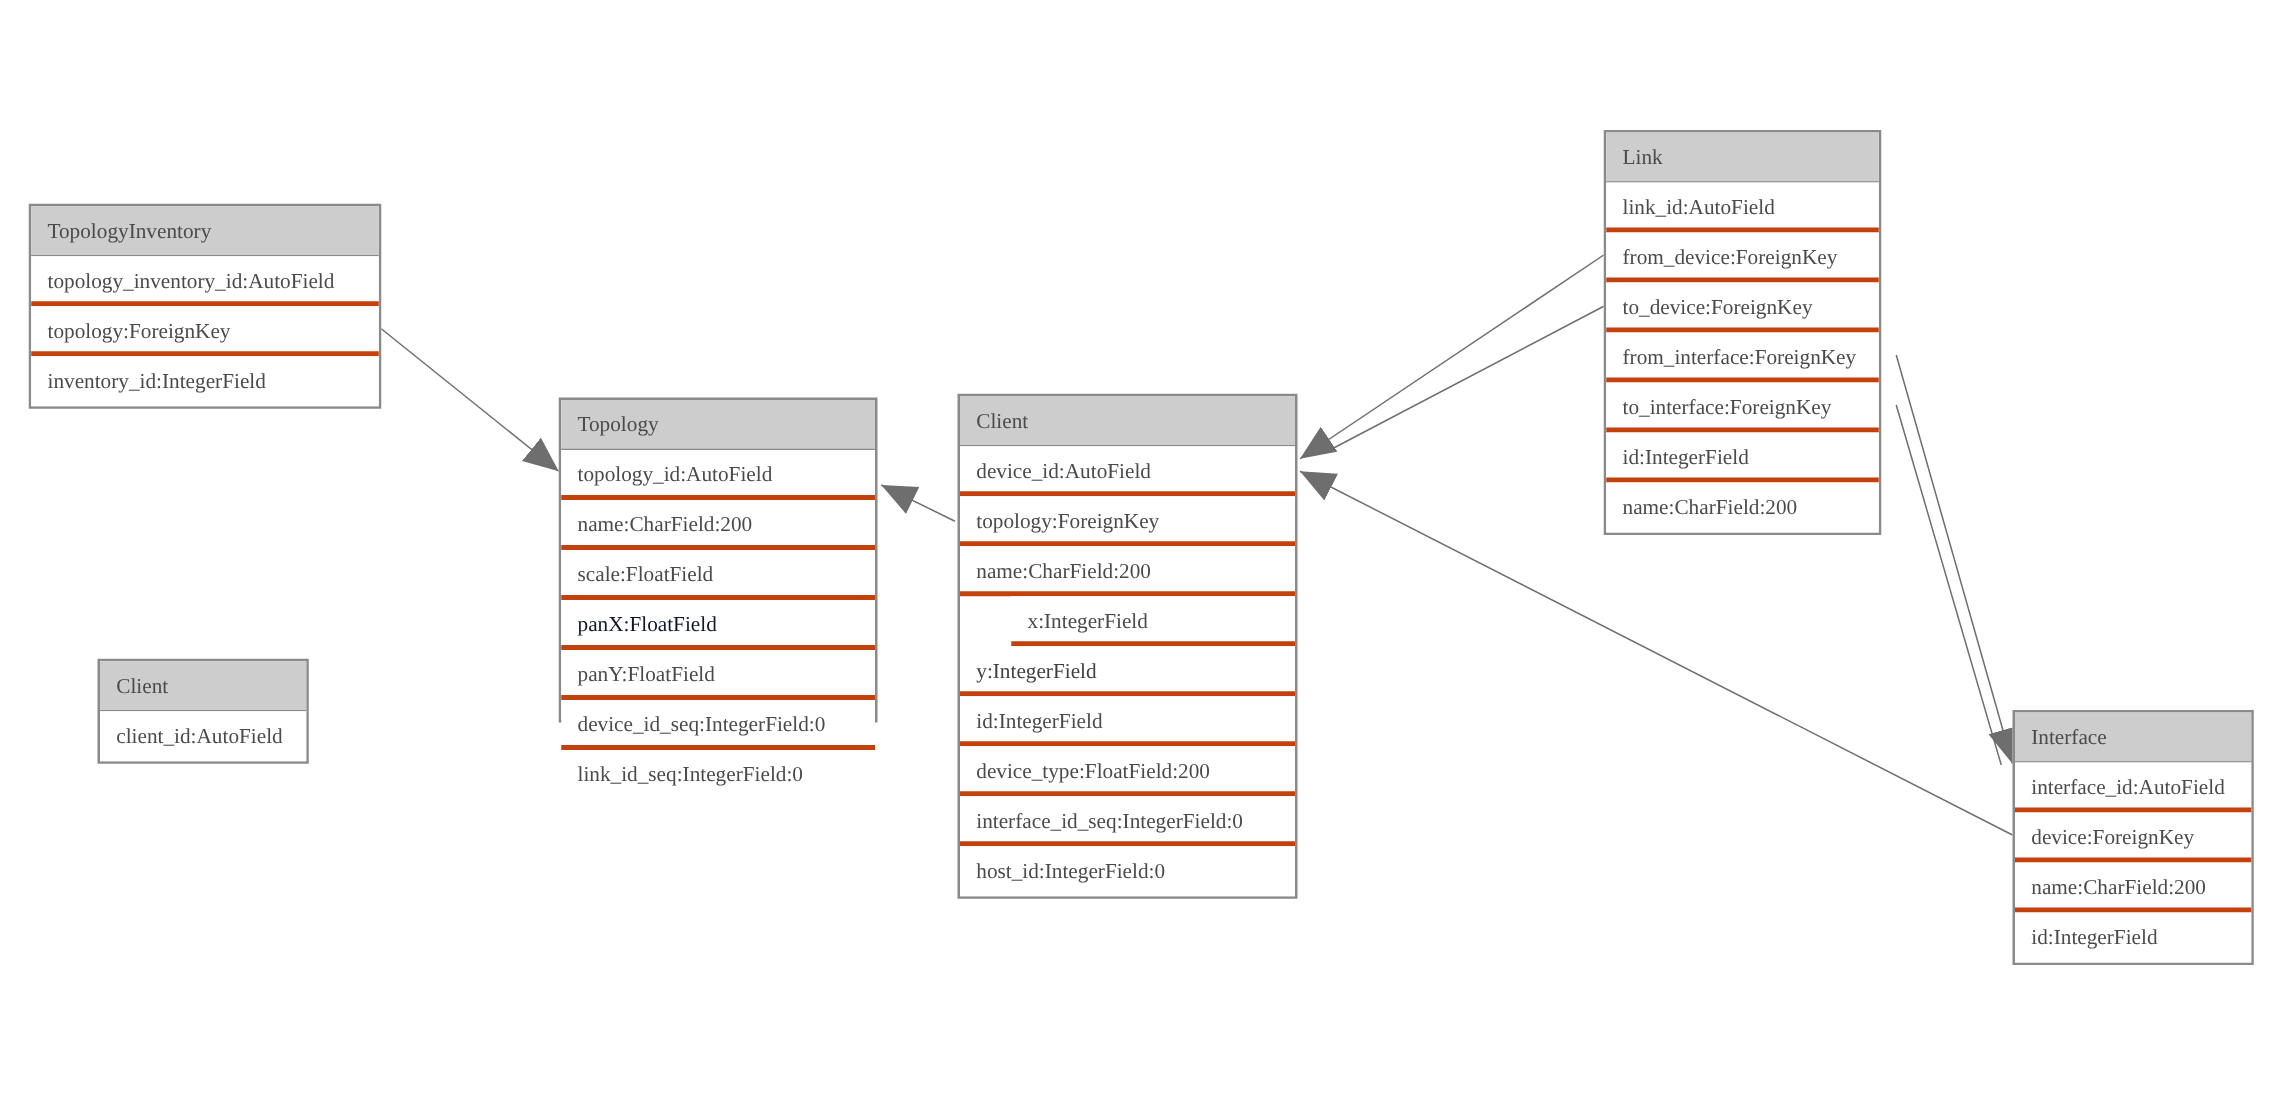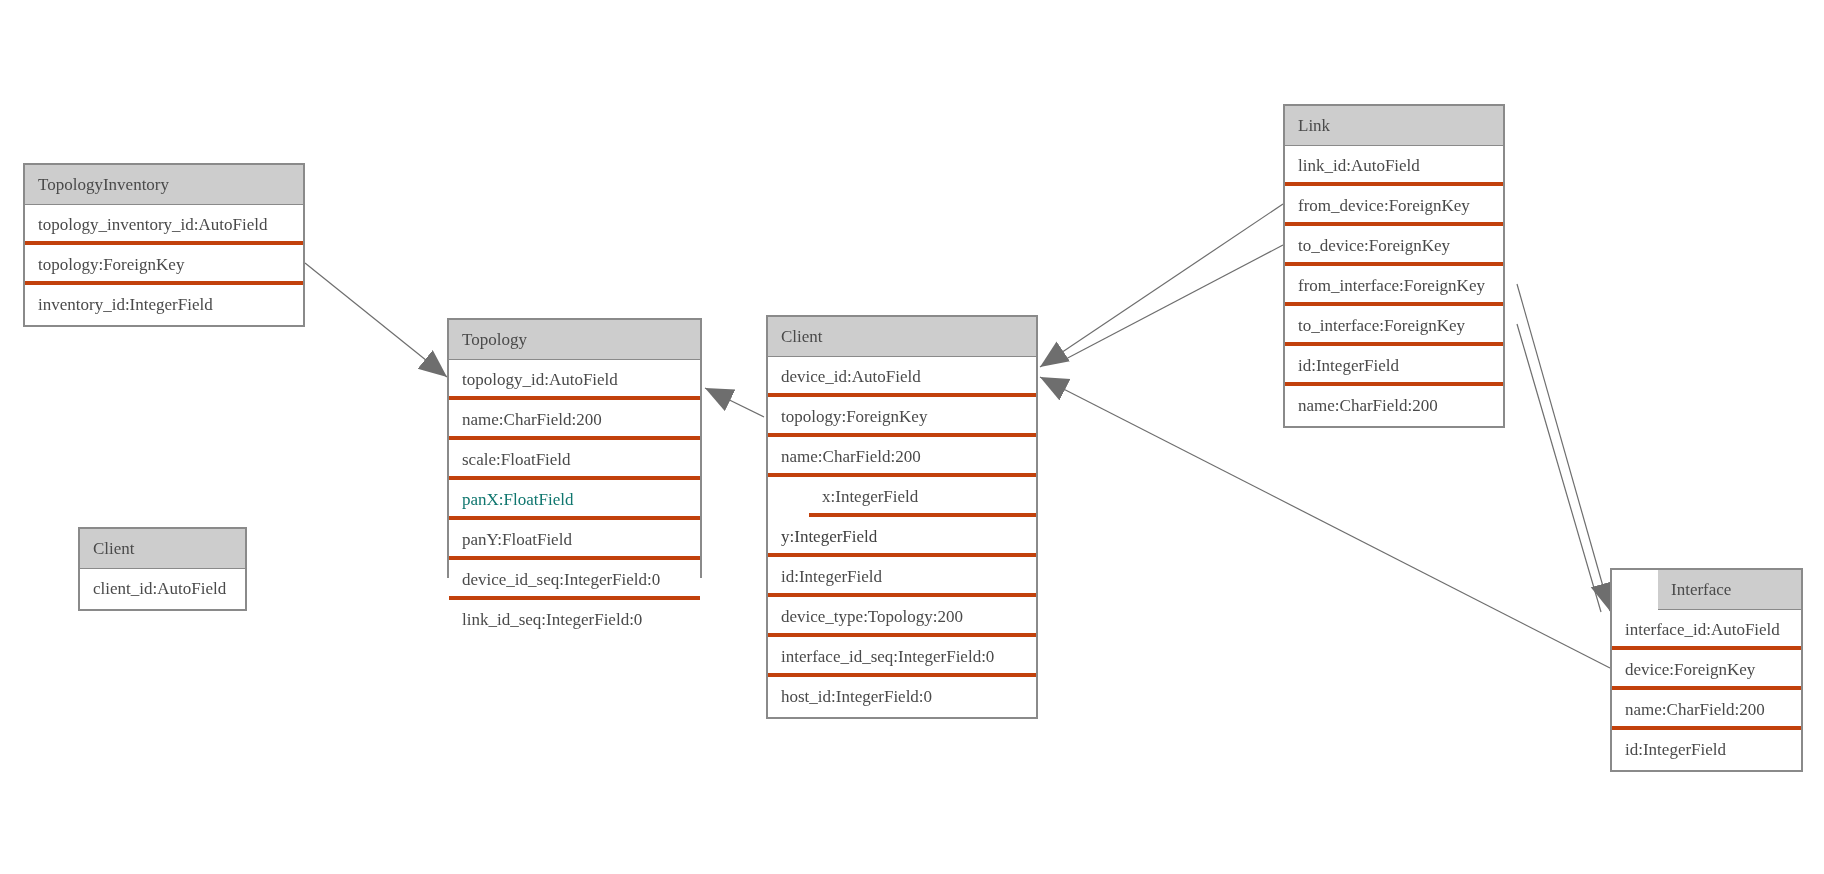--- a/index.html
+++ b/index.html
@@ -87,48 +87,48 @@
       </div>
       <div class="entity" style="left: 78px; top: 527px; width: 169px; height: 84px;">
         <div class="entity-header" style="background: rgb(205, 205, 205); color: rgb(74, 74, 74);">Client</div>
         <div class="entity-row" style="color: rgb(74, 74, 74);">client_id:AutoField</div>
       </div>
       <div class="entity" style="left: 447px; top: 318px; width: 255px; height: 260px;">
         <div class="entity-header" style="background: rgb(205, 205, 205); color: rgb(74, 74, 74);">Topology</div>
         <div class="entity-row" style="color: rgb(74, 74, 74);">topology_id:AutoField</div>
         <div class="entity-row" style="color: rgb(74, 74, 74);">name:CharField:200</div>
         <div class="entity-row" style="color: rgb(74, 74, 74);">scale:FloatField</div>
-        <div class="entity-row" style="color: #0f766e;">panX:FloatField</div>
+        <div class="entity-row" style="color: #0f172a;">panX:FloatField</div>
         <div class="entity-row" style="color: rgb(74, 74, 74);">panY:FloatField</div>
         <div class="entity-row" style="color: rgb(74, 74, 74);">device_id_seq:IntegerField:0</div>
         <div class="entity-row" style="color: rgb(74, 74, 74);">link_id_seq:IntegerField:0</div>
       </div>
       <div class="entity" style="left: 766px; top: 315px; width: 272px; height: 404px;">
         <div class="entity-header" style="background: rgb(205, 205, 205); color: rgb(74, 74, 74);">Client</div>
         <div class="entity-row" style="color: rgb(74, 74, 74);">device_id:AutoField</div>
         <div class="entity-row" style="color: rgb(74, 74, 74);">topology:ForeignKey</div>
         <div class="entity-row" style="color: rgb(74, 74, 74);">name:CharField:200</div>
         <div class="entity-row" style="color: rgb(74, 74, 74); margin-left: 41px;">x:IntegerField</div>
         <div class="entity-row" style="color: #404040;">y:IntegerField</div>
         <div class="entity-row" style="color: rgb(74, 74, 74);">id:IntegerField</div>
-        <div class="entity-row" style="color: rgb(74, 74, 74);">device_type:Topology:200</div>
+        <div class="entity-row" style="color: rgb(74, 74, 74);">device_type:FloatField:200</div>
         <div class="entity-row" style="color: rgb(74, 74, 74);">interface_id_seq:IntegerField:0</div>
         <div class="entity-row" style="color: rgb(74, 74, 74);">host_id:IntegerField:0</div>
       </div>
       <div class="entity" style="left: 1283px; top: 104px; width: 222px; height: 324px;">
         <div class="entity-header" style="background: rgb(205, 205, 205); color: rgb(74, 74, 74);">Link</div>
         <div class="entity-row" style="color: rgb(74, 74, 74);">link_id:AutoField</div>
         <div class="entity-row" style="color: rgb(74, 74, 74);">from_device:ForeignKey</div>
         <div class="entity-row" style="color: rgb(74, 74, 74);">to_device:ForeignKey</div>
         <div class="entity-row" style="color: rgb(74, 74, 74);">from_interface:ForeignKey</div>
         <div class="entity-row" style="color: rgb(74, 74, 74);">to_interface:ForeignKey</div>
         <div class="entity-row" style="color: rgb(74, 74, 74);">id:IntegerField</div>
         <div class="entity-row" style="color: rgb(74, 74, 74);">name:CharField:200</div>
       </div>
       <div class="entity" style="left: 1610px; top: 568px; width: 193px; height: 204px;">
-        <div class="entity-header" style="background: rgb(205, 205, 205); color: rgb(74, 74, 74); margin-left: 46px;">Interface</div>
+        <div class="entity-header" style="background: rgb(205, 205, 205); color: rgb(74, 74, 74);">Interface</div>
         <div class="entity-row" style="color: rgb(74, 74, 74);">interface_id:AutoField</div>
         <div class="entity-row" style="color: rgb(74, 74, 74);">device:ForeignKey</div>
         <div class="entity-row" style="color: rgb(74, 74, 74);">name:CharField:200</div>
         <div class="entity-row" style="color: rgb(74, 74, 74);">id:IntegerField</div>
       </div>
     </div>
 </div>
 
 </body></html>

